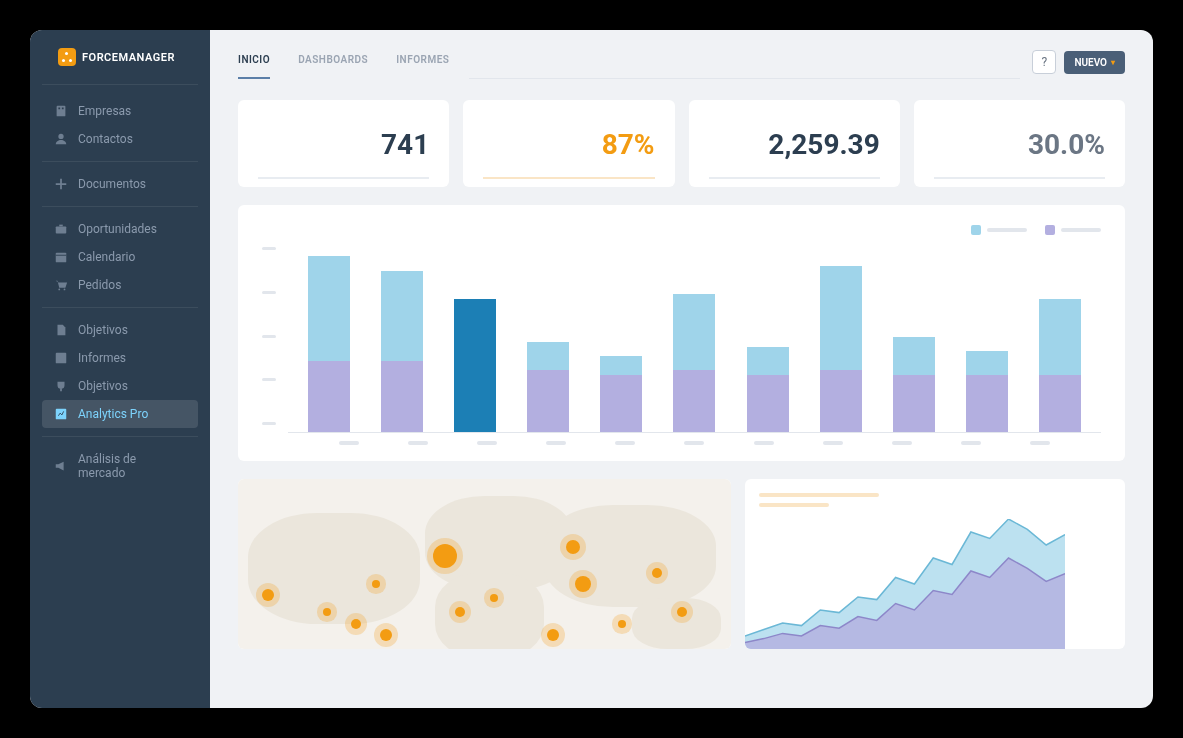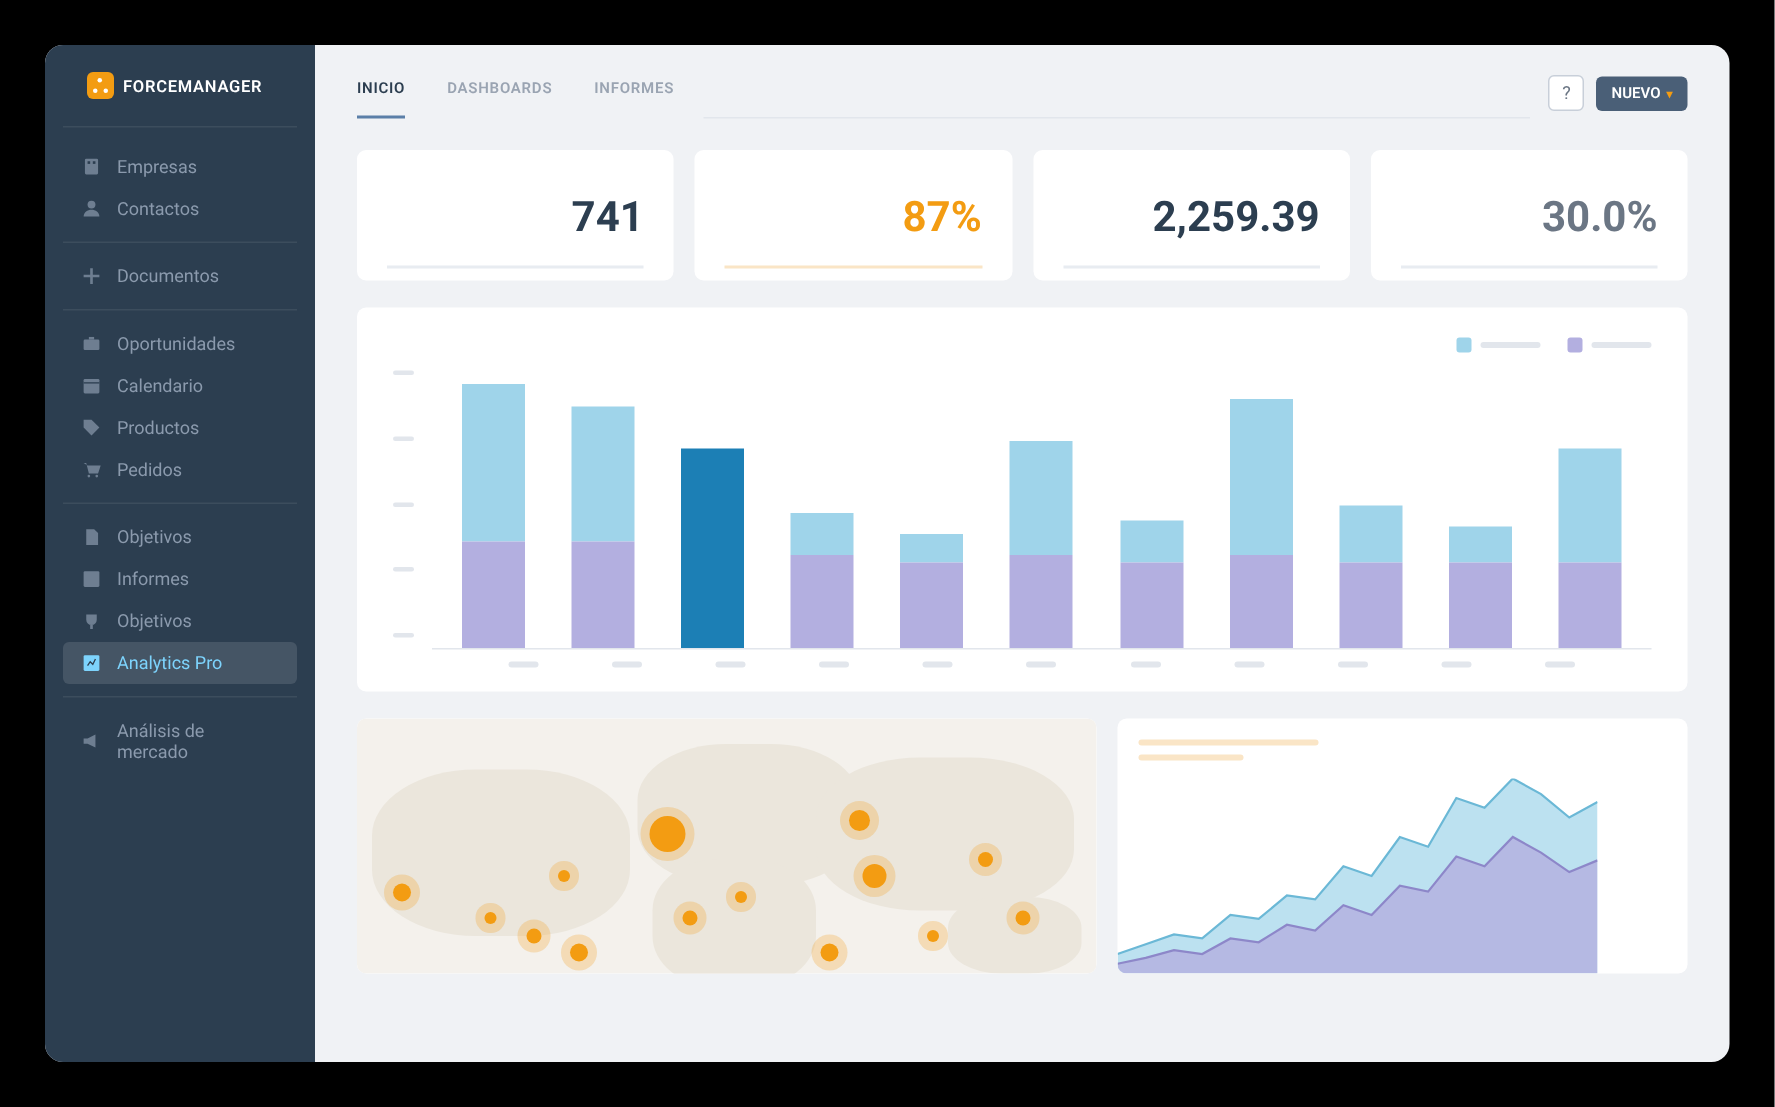--- a/index.html
+++ b/index.html
@@ -115,26 +115,20 @@
           </div>
           <div class="nav-item">
             <span class="nav-icon"><svg viewBox="0 0 16 16" fill="currentColor">
                 <rect x="2" y="3" width="12" height="11" rx="1"></rect>
                 <path d="M2 6h12" stroke="#2c3e50"></path>
               </svg></span>
             <span>Calendario</span>
           </div>
           <div class="nav-item">
             <span class="nav-icon"><svg viewBox="0 0 16 16" fill="currentColor">
-                <path d="M2 2h6l6 6-6 6-6-6z"></path>
-              </svg></span>
-            <span>Productos</span>
-          </div>
-          <div class="nav-item">
-            <span class="nav-icon"><svg viewBox="0 0 16 16" fill="currentColor">
                 <path d="M2 3h2l2 8h7l2-6H5"></path>
                 <circle cx="6" cy="13" r="1"></circle>
                 <circle cx="12" cy="13" r="1"></circle>
               </svg></span>
             <span>Pedidos</span>
           </div>
         </div>
         <div class="nav-divider"></div>
         <div class="nav-group">
           <div class="nav-item">

